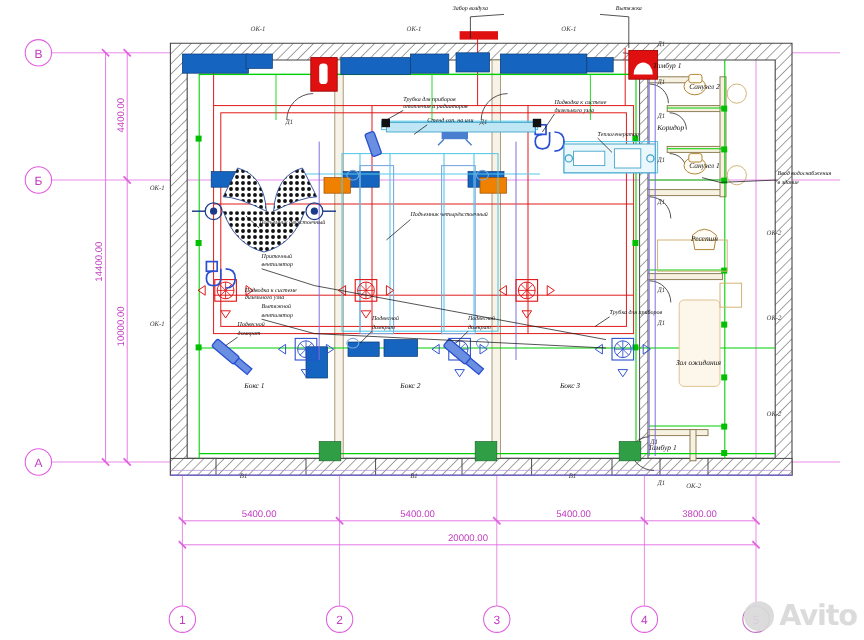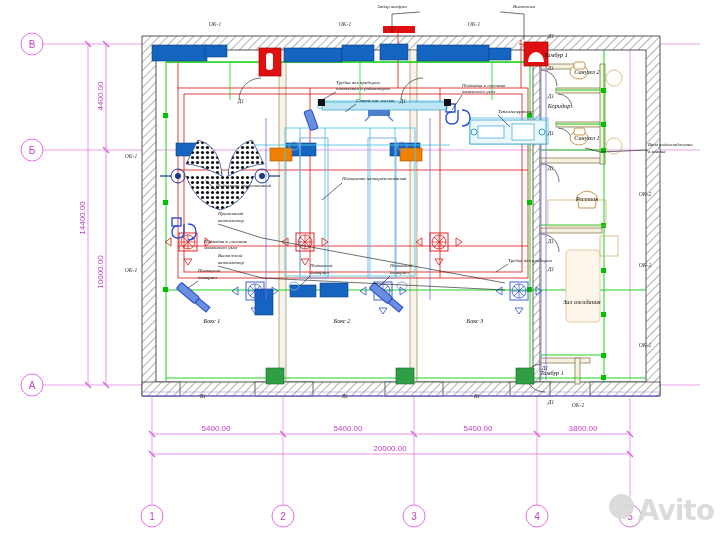--- a/index.html
+++ b/index.html
@@ -1,20 +1,20 @@
 <!DOCTYPE html>
 <html><head>
 <meta charset="utf-8">
 <style>
   html,body{margin:0;padding:0;background:#ffffff;}
   body{width:720px;height:533px;overflow:hidden;font-family:"Liberation Sans",sans-serif;}
   #stage{position:relative;width:720px;height:533px;background:#fff;}
   svg#plan{position:absolute;left:0;top:0;width:720px;height:533px;}
-  .wm{position:absolute;right:6px;bottom:6px;display:flex;gap:4px;
-      font-size:28px;font-weight:bold;color:#d9d9d9;letter-spacing:-1px;
+  .wm{position:absolute;right:6px;bottom:6px;display:flex;align-items:center;gap:4px;
+      font-size:24px;font-weight:bold;color:#d9d9d9;letter-spacing:-1px;
       font-family:"DejaVu Sans",sans-serif;opacity:.92;pointer-events:none;}
   .wm .wmdot{width:25px;height:25px;border-radius:50%;background:#d9d9d9;display:inline-block;}
 </style>
 </head>
 <body>
 
 <div id="stage">
 
 <svg id="plan" viewBox="0 0 720 533">
   <defs>

